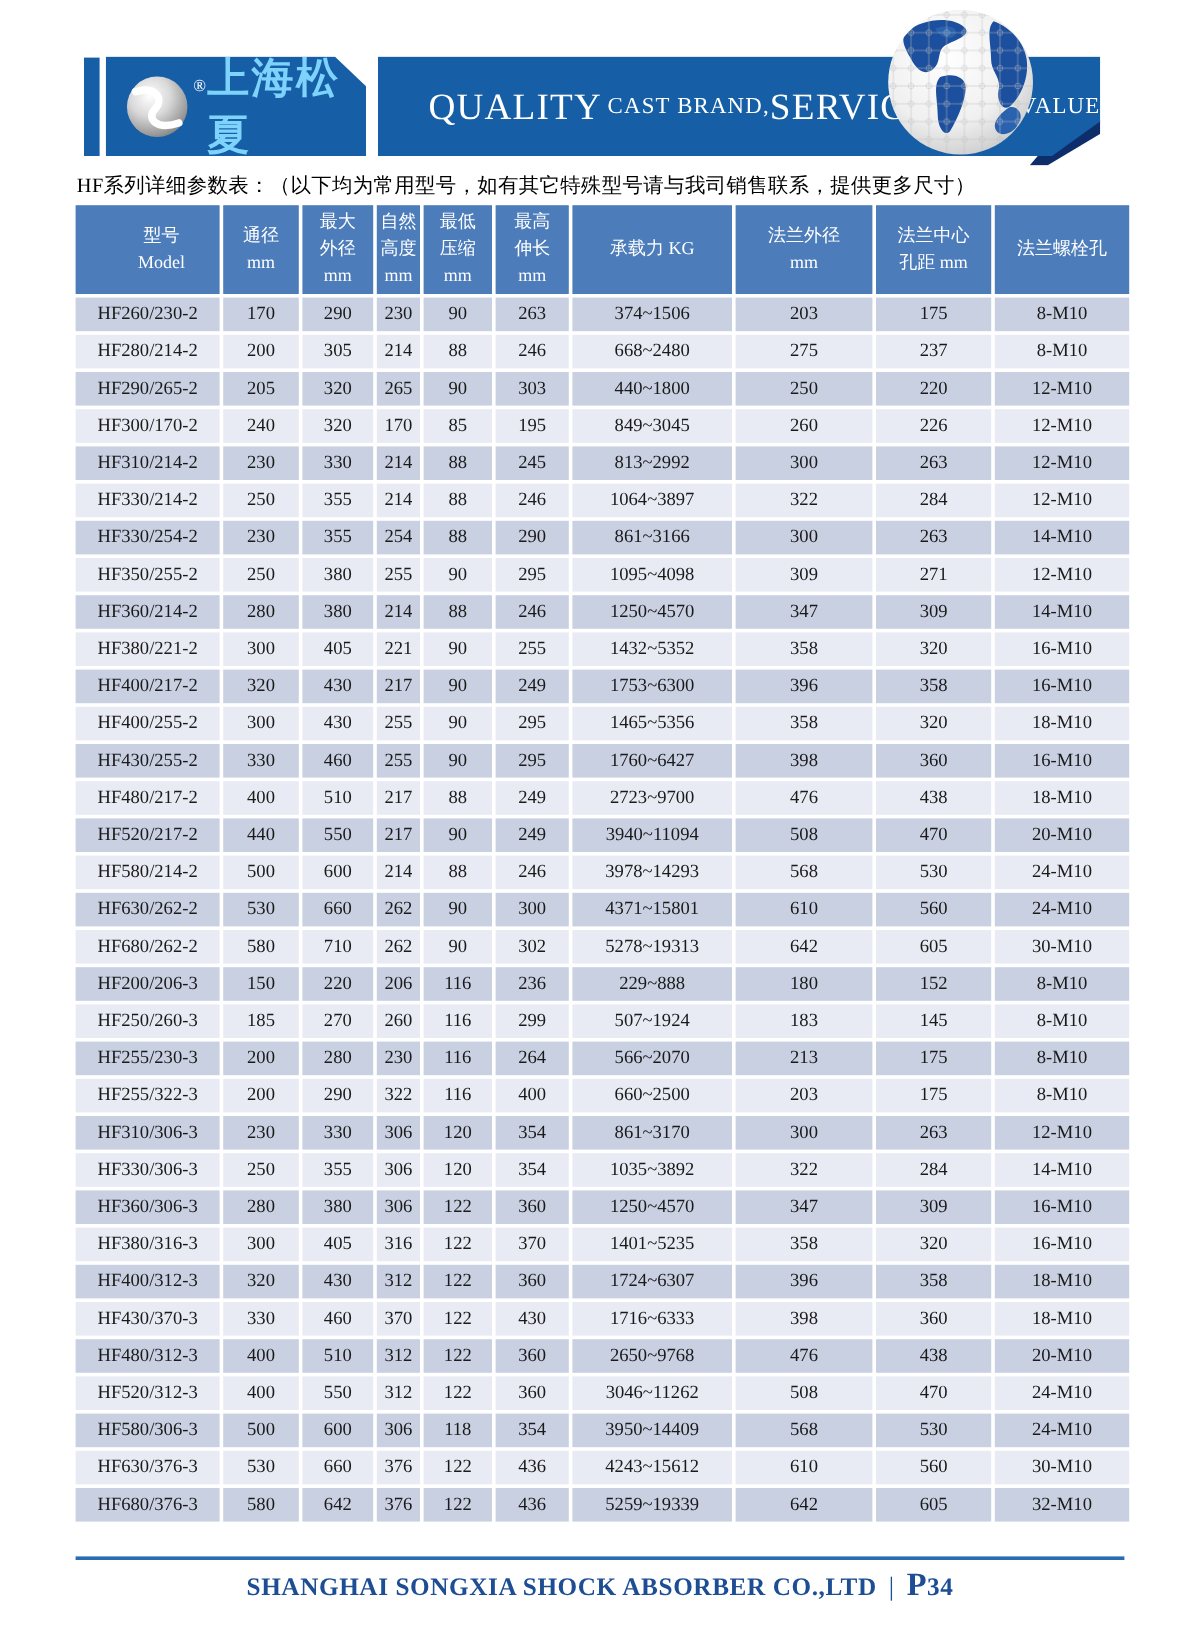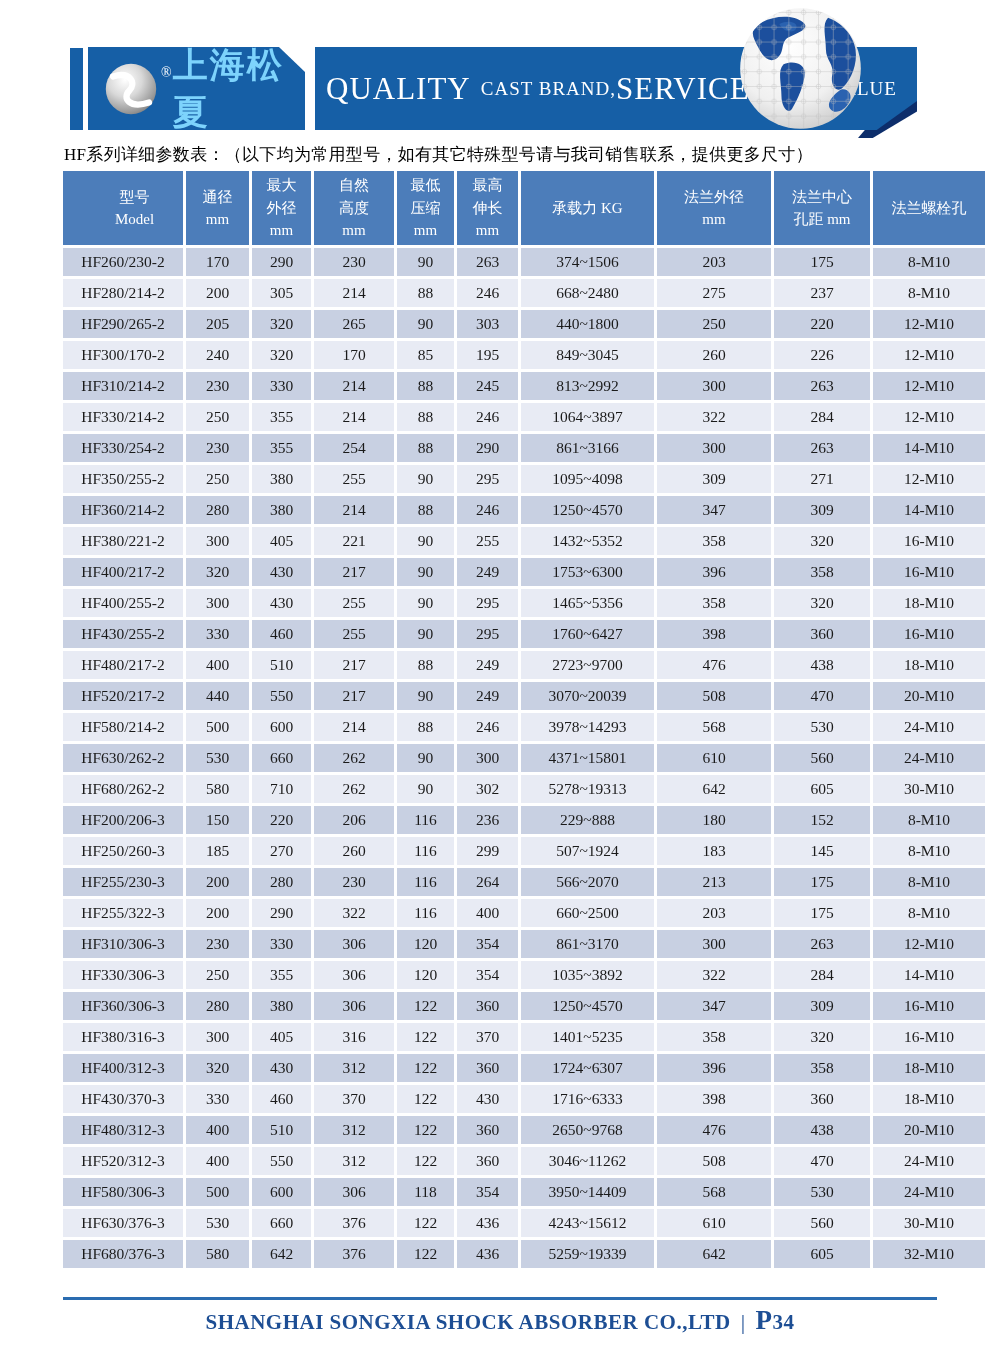--- a/index.html
+++ b/index.html
@@ -20,21 +20,21 @@
   .logo-text { color: #7dd3fc; font-size: 35px; font-weight: 600; letter-spacing: 2px; margin-left: 4px; font-family: "Liberation Serif", serif; }
   .navy-wedge {
     position: absolute; left: 858px; top: 100px; width: 59px; height: 38px;
     background: var(--navy); z-index: 0;
     clip-path: polygon(55% 0, 100% 0, 100% 30%, 25% 100%, 0 100%);
   }
   .slogan-bar {
     position: absolute; left: 315px; top: 47px; width: 602px; height: 83px;
     background: var(--banner-blue);
     clip-path: polygon(0 0, 100% 0, 100% 65%, 93.3% 100%, 0 100%);
-    display: flex; align-items: center; padding-left: 11px; z-index: 1;
+    display: flex; align-items: center; padding-left: 42px; z-index: 1;
     color: #ffffff; white-space: nowrap;
   }
   .slogan-big { font-size: 31px; letter-spacing: 1px; }
   .slogan-small { font-size: 19px; letter-spacing: 1px; }
   .sp { display: inline-block; width: 10px; }
   .globe { position: absolute; left: 737px; top: 5px; width: 127px; height: 127px; z-index: 3; }
 
   
   .intro-line { position: absolute; left: 64px; top: 143px; width: 900px; font-size: 17px; color: #000000; letter-spacing: 0.3px; }
 
@@ -134,21 +134,21 @@
           </th>
           <th style="width: 63px;">
             <div>通径</div>
             <div>mm</div>
           </th>
           <th style="width: 59px;">
             <div>最大</div>
             <div>外径</div>
             <div>mm</div>
           </th>
-          <th style="width: 80px; font-family: Liberation Serif, serif;">
+          <th style="width: 36px; font-family: Liberation Serif, serif;">
             <div>自然</div>
             <div>高度</div>
             <div>mm</div>
           </th>
           <th style="width: 57px;">
             <div>最低</div>
             <div>压缩</div>
             <div>mm</div>
           </th>
           <th style="width: 61px;">
@@ -341,21 +341,21 @@
           <td>438</td>
           <td>18-M10</td>
         </tr>
         <tr class="band-dark">
           <td>HF520/217-2</td>
           <td>440</td>
           <td>550</td>
           <td>217</td>
           <td>90</td>
           <td>249</td>
-          <td>3070~20039</td>
+          <td>3940~11094</td>
           <td>508</td>
           <td>470</td>
           <td>20-M10</td>
         </tr>
         <tr class="band-light">
           <td>HF580/214-2</td>
           <td>500</td>
           <td>600</td>
           <td>214</td>
           <td>88</td>

